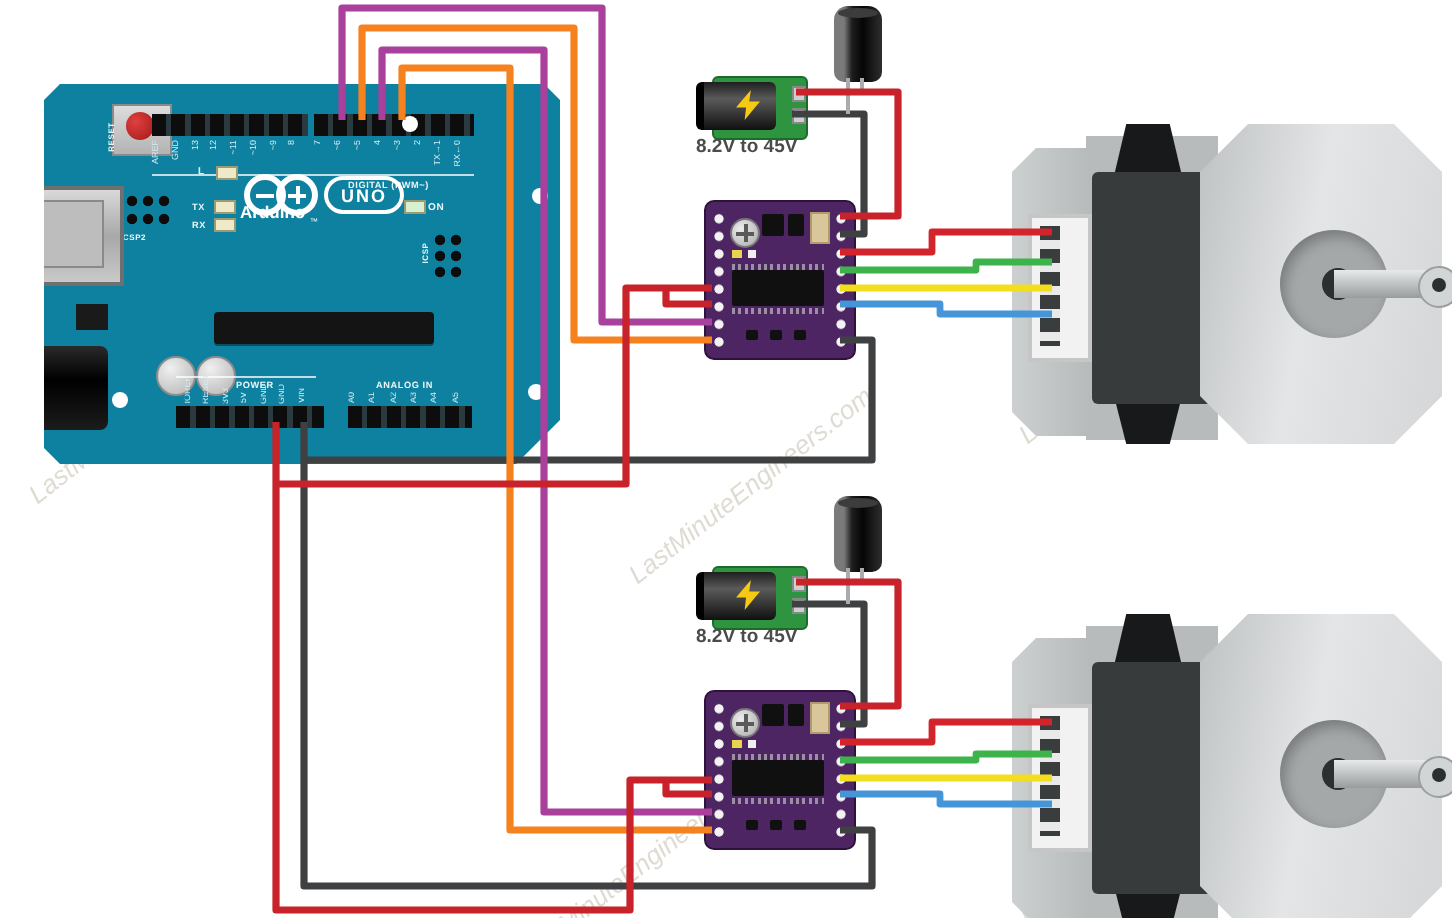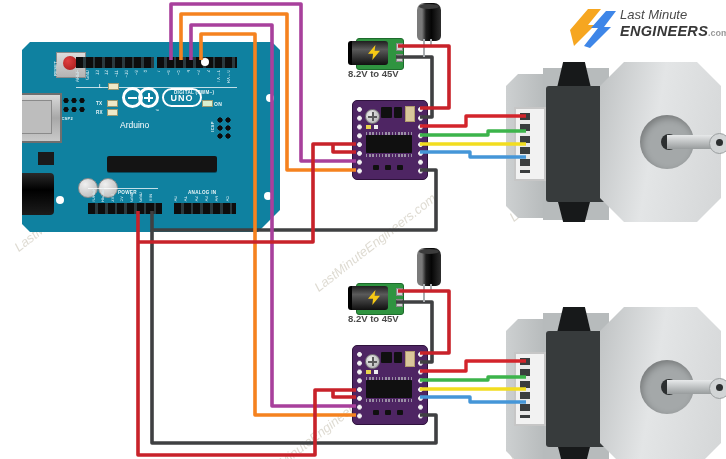--- a/index.html
+++ b/index.html
@@ -118,21 +118,21 @@
     <div class="abs inf" style="left:100px;top:45px;">
       <div class="abs" style="left:3px;top:6.5px;width:9px;height:2px;background:#fff;"></div>
     </div>
     <div class="abs inf" style="left:116px;top:45px;">
       <div class="abs" style="left:3px;top:6.5px;width:9px;height:2px;background:#fff;"></div>
       <div class="abs" style="left:6.5px;top:3px;width:2px;height:9px;background:#fff;"></div>
     </div>
     <div class="abs" style="left:140px;top:46px;width:36px;height:15px;border:2px solid #fff;border-radius:10px;display:flex;align-items:center;justify-content:center;color:#fff;font-weight:bold;font-size:9px;letter-spacing:1px;">
         <span>UNO</span>
       </div>
-    <span class="abs" style="left:98px;top:78px;color:#fff;font-size:8.5px;font-weight:normal;">Arduino</span>
+    <span class="abs" style="left:98px;top:59px;color:#fff;font-size:8.5px;font-weight:bold;">Arduino</span>
     <span class="abs" style="left:133px;top:66px;color:#fff;font-size:4px;">™</span>
     <span class="abs silk" style="left:74px;top:59px;font-size:4.6px;">TX</span>
     <div class="abs ledrect" style="left:85px;top:58px;"></div>
     <span class="abs silk" style="left:74px;top:68px;font-size:4.6px;">RX</span>
     <div class="abs ledrect" style="left:85px;top:67px;"></div>
     <div class="abs ledrect" style="left:180px;top:58px;background:#d9f0d0;"></div>
     <span class="abs silk" style="left:192px;top:59px;font-size:5px;">ON</span>
 
     <div class="abs" style="left:194px;top:74px;width:16px;height:24px;background-image:radial-gradient(circle,#0c0c0c 2.4px,transparent 2.8px);background-size:8px 8px;"></div>
     <span class="abs silk" style="left:185px;top:82px;font-size:4px;transform:rotate(-90deg);">ICSP</span>
@@ -257,30 +257,20 @@
     <div class="abs" style="left:13px;top:24px;width:5px;height:4px;background:#e8d44d;"></div>
     <div class="abs" style="left:21px;top:24px;width:4px;height:4px;background:#eeeeee;"></div>
     <div class="abs ticks" style="left:13px;top:31px;width:46px;"></div>
     <div class="abs chip" style="left:13px;top:34px;width:46px;height:18px;"></div>
     <div class="abs ticks" style="left:13px;top:53px;width:46px;"></div>
     <div class="abs chip" style="left:20px;top:64px;width:6px;height:5px;"></div>
     <div class="abs chip" style="left:32px;top:64px;width:6px;height:5px;"></div>
     <div class="abs chip" style="left:44px;top:64px;width:6px;height:5px;"></div>
   </div>
 
-  <div class="abs" style="left:568px;top:4px;width:156px;height:42px;">
-    <svg class="abs" style="left:0;top:0;" width="48" height="46" viewBox="0 0 48 46">
-      <polygon fill="#f6a620" points="2,26 20,5 33,5 20,21 27,21 6,42"></polygon>
-      <polygon fill="#3e86e8" points="16,42 30,24 23,24 38,7 48,7 36,23 43,23 22,44"></polygon>
-    </svg>
-    <div class="abs" style="left:52px;top:3px;">
-      <div id="logo-text1">Last Minute</div>
-      <div><span id="logo-text2">ENGINEERS</span><span id="logo-suffix">.com</span></div>
-    </div>
-  </div>
 
   <svg class="wires" width="726" height="459" viewBox="0 0 726 459">
     <g fill="none" stroke-width="3.6" stroke-linejoin="round">
 
       <g stroke="#3f4042">
         <path d="M152,211 V230 H436 V170 H420"></path>
         <path d="M152,230 V443 H436 V415 H420"></path>
         <path d="M396,57 H432 V117 H420"></path>
         <path d="M396,302 H432 V362 H420"></path>
       </g>

